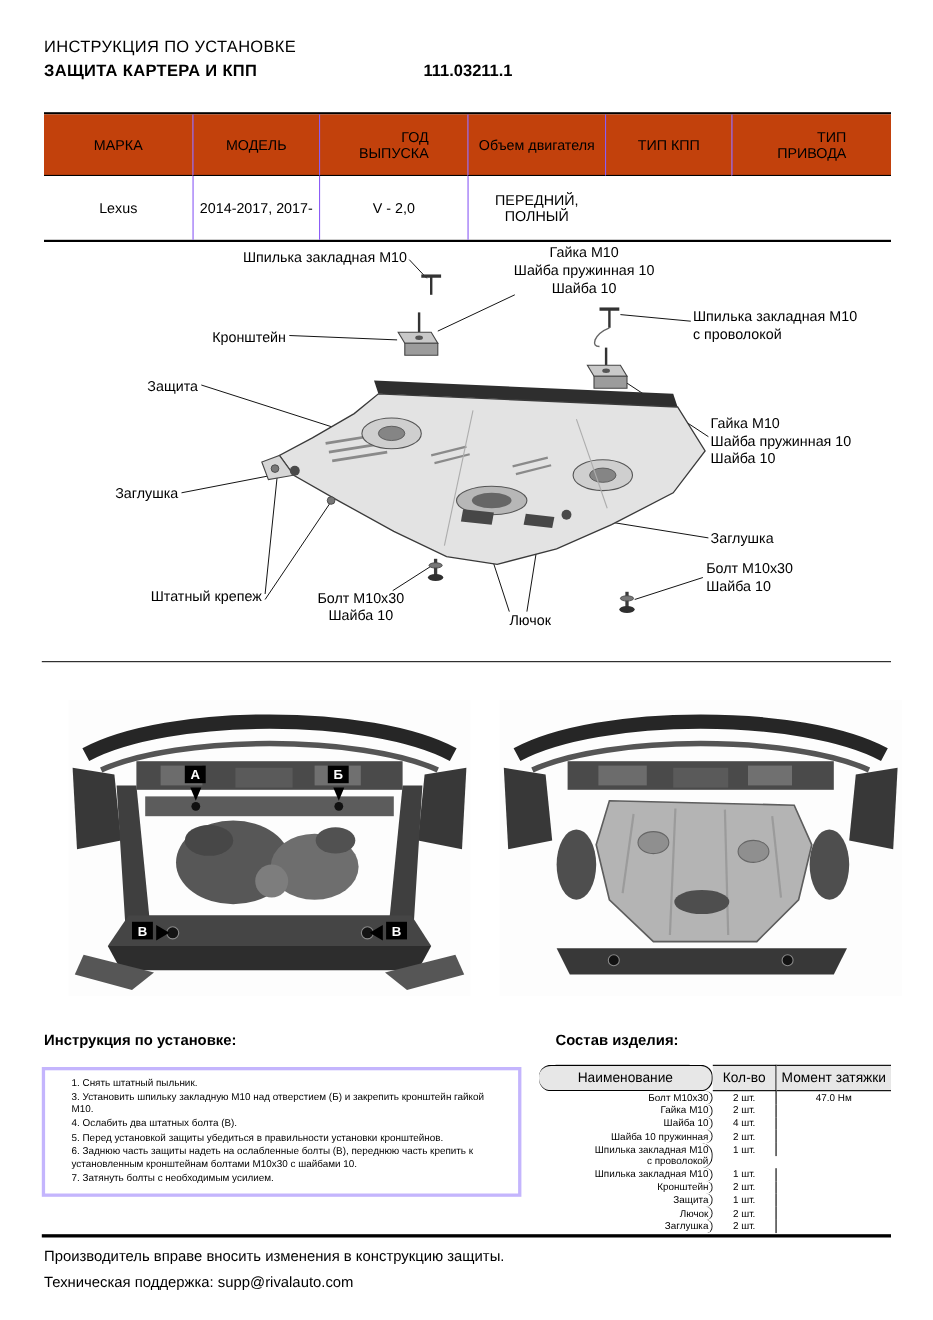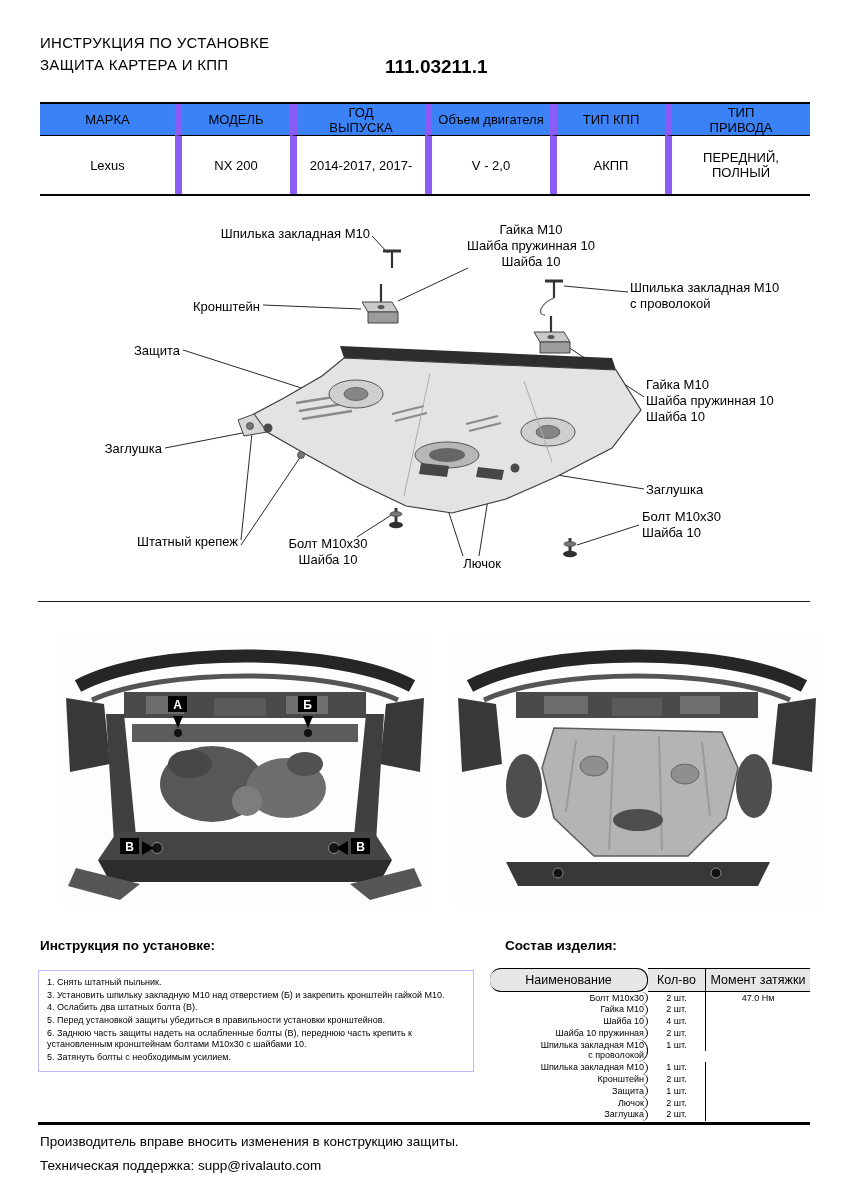--- a/index.html
+++ b/index.html
@@ -7,31 +7,31 @@
   .page {
     position: relative;
     width: 848px; height: 1200px;
     background: #ffffff;
     font-family: "Liberation Sans", sans-serif;
     color: #000;
     overflow: hidden;
   }
   
   .doc-title   { position:absolute; left:40px; top:34px;  font-size:15px; letter-spacing:0.3px; }
-  .doc-subtitle{ position:absolute; left:40px; top:56px;  font-size:15px; font-weight:normal; letter-spacing:0.3px; }
-  .part-number { position:absolute; left:385px; top:56px; font-size:19px; font-weight:bold; }
+  .doc-subtitle{ position:absolute; left:40px; top:56px;  font-size:15px; font-weight:bold; letter-spacing:0.3px; }
+  .part-number { position:absolute; left:385px; top:56px; font-size:15px; font-weight:bold; }
 
   
   .spec-table { position:absolute; left:40px; top:102px; width:770px;
                 border-top:2px solid #000; border-bottom:2px solid #000; }
   .spec-row  { display:grid; grid-template-columns:135px 115px 135px 125px 115px 145px; }
   .spec-cell { display:flex; align-items:center; justify-content:center; text-align:center;
-               font-size:13px; white-space:pre-line; border-left:7px solid #8b5cf6; }
+               font-size:13px; white-space:pre-line; border-left:1px solid #8b5cf6; }
   .spec-row .spec-cell:first-child { border-left:none; }
-  .spec-head .spec-cell { background:#3b82f6; height:32px; border-bottom:1px solid #000; }
+  .spec-head .spec-cell { background:#c2410c; height:56px; border-bottom:1px solid #000;text-align:right; }
   .spec-body .spec-cell { height:58px; }
 
   
   .diagram-svg { position:absolute; left:0; top:215px; }
   .dlabel { position:absolute; font-size:13px; line-height:1.22; white-space:pre-line; }
   .lb-stud-top   { left:158px; top:226px; width:212px; text-align:right; }
   .lb-nut-top    { left:452px; top:222px; width:158px; text-align:center; }
   .lb-stud-wire  { left:630px; top:280px; width:196px; }
   .lb-bracket    { left:148px; top:299px; width:112px; text-align:right; }
   .lb-guard      { left:98px;  top:343px; width:82px;  text-align:right; }
@@ -48,21 +48,21 @@
   
   .photo { position:absolute; }
   .photo-left  { left:62px;  top:636px; }
   .photo-right { left:454px; top:636px; }
   .marker-text { font-family:"Liberation Sans", sans-serif; font-size:12px; font-weight:bold; fill:#fff; }
 
   
   .instr-title { position:absolute; left:40px; top:938px; font-size:13.5px; font-weight:bold;
                  width:210px; padding-bottom:17px; border-bottom:1px solid #000; }
   .instr-box { position:absolute; left:38px; top:970px; width:436px;
-               border:1px solid #c4b5fd; padding:6px 8px; font-size:9px; line-height:1.3; }
+               border:3px solid #c4b5fd; padding:6px 24px; font-size:9px; line-height:1.3; }
   .instr-item { margin-bottom:1px; }
 
   
   .parts-title { position:absolute; left:505px; top:938px; font-size:13.5px; font-weight:bold;
                  width:122px; padding-bottom:15px; border-bottom:1px solid #000; }
   .parts-table { position:absolute; left:490px; top:968px; width:320px; font-size:9px; line-height:1.2; }
   .parts-head, .parts-row { display:grid; grid-template-columns:158px 58px 104px; align-items:start; }
   .parts-head > div { background:#e7e7e7; border-top:1px solid #000; border-bottom:1px solid #000;
                       font-size:12.5px; height:24px; display:flex; align-items:center; justify-content:center; }
   .parts-row > div { padding:0.5px 3px; }
@@ -92,24 +92,22 @@
       <div class="spec-cell">МОДЕЛЬ</div>
       <div class="spec-cell">ГОД
 ВЫПУСКА</div>
       <div class="spec-cell">Объем двигателя</div>
       <div class="spec-cell">ТИП КПП</div>
       <div class="spec-cell">ТИП
 ПРИВОДА</div>
     </div>
     <div class="spec-row spec-body">
       <div class="spec-cell">Lexus</div>
-      <div class="spec-cell">NX 200</div>
       <div class="spec-cell">2014-2017, 2017-</div>
       <div class="spec-cell">V - 2,0</div>
-      <div class="spec-cell">АКПП</div>
       <div class="spec-cell">ПЕРЕДНИЙ,
 ПОЛНЫЙ</div>
     </div>
   </div>
 
   <svg class="diagram-svg" width="848" height="395" viewBox="0 215 848 395">
 
     <g stroke="#111" stroke-width="0.9">
       <line x1="372" y1="236" x2="388" y2="253"></line>
       <line x1="468" y1="268" x2="398" y2="301"></line>
@@ -293,21 +291,21 @@
     <circle cx="262" cy="237" r="5" fill="#121212" stroke="#888" stroke-width="1"></circle>
   </svg>
 
   <div class="instr-title">Инструкция по установке:</div>
   <div class="instr-box">
     <div class="instr-item">1. Снять штатный пыльник.</div>
     <div class="instr-item">3. Установить шпильку закладную М10 над отверстием (Б) и закрепить кронштейн гайкой М10.</div>
     <div class="instr-item">4. Ослабить два штатных болта (В).</div>
     <div class="instr-item">5. Перед установкой защиты убедиться в правильности установки кронштейнов.</div>
     <div class="instr-item">6. Заднюю часть защиты надеть на ослабленные болты (В), переднюю часть крепить к установленным кронштейнам болтами М10х30 с шайбами 10.</div>
-    <div class="instr-item">5. Затянуть болты с необходимым усилием.</div>
+    <div class="instr-item">7. Затянуть болты с необходимым усилием.</div>
   </div>
 
   <div class="parts-title">Состав изделия:</div>
   <div class="parts-table">
     <div class="parts-head">
       <div class="pcol1">Наименование</div>
       <div class="pcol2">Кол-во</div>
       <div class="pcol3">Момент затяжки</div>
     </div>
     <div class="parts-row">

